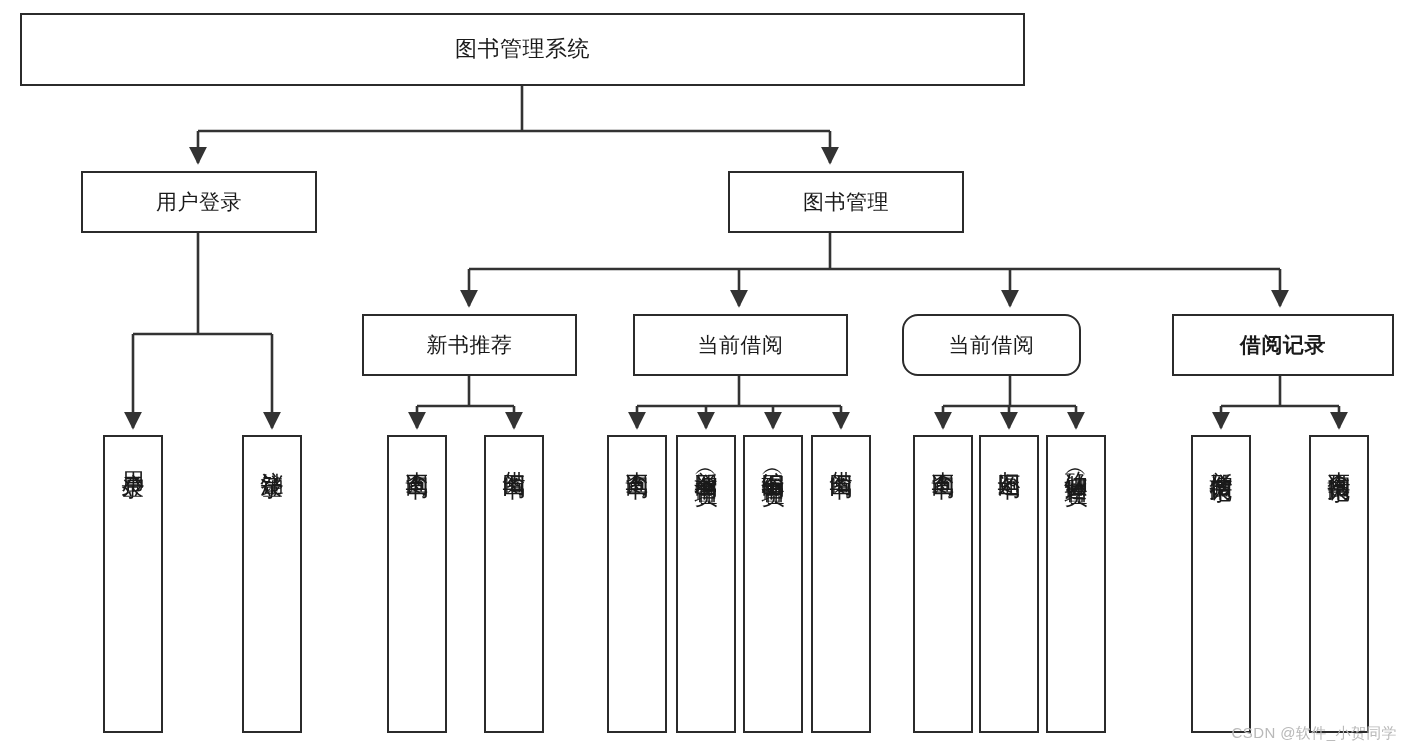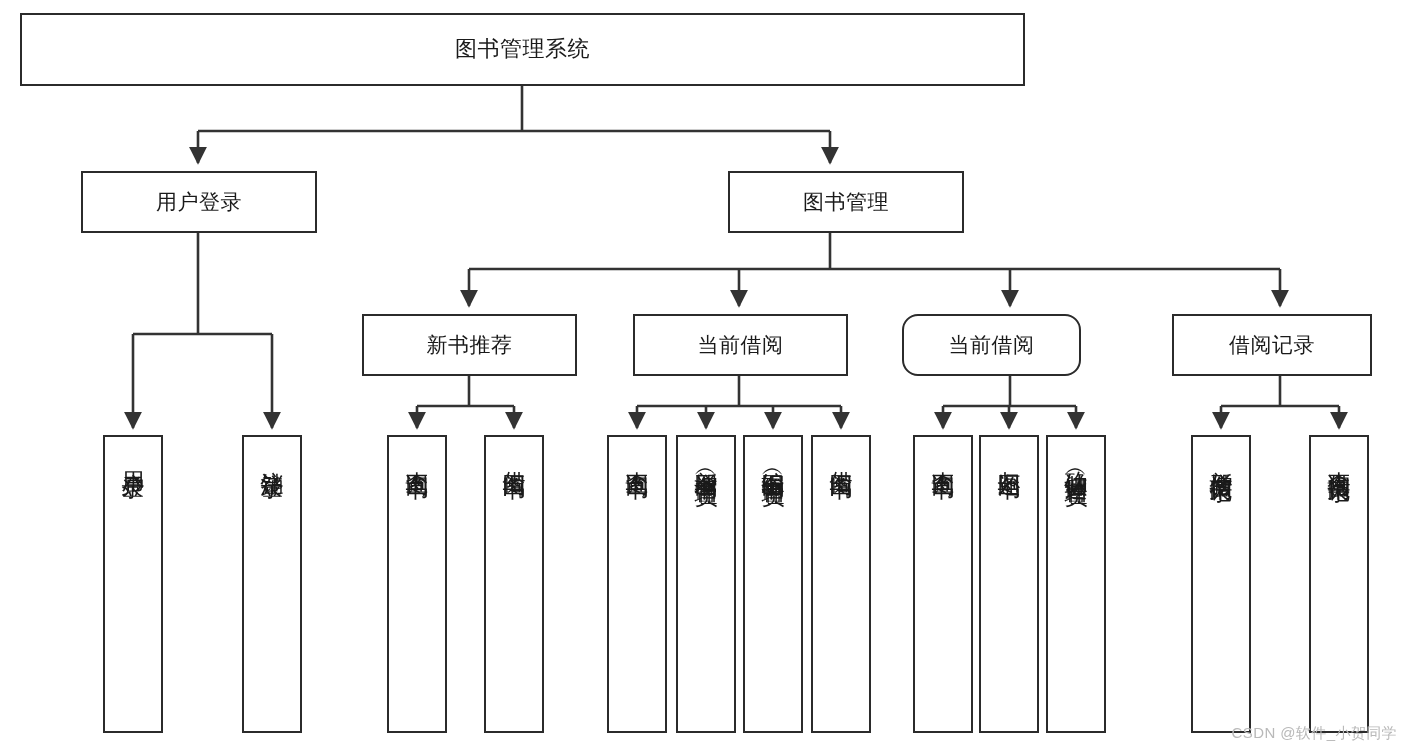--- a/index.html
+++ b/index.html
@@ -148,21 +148,21 @@
   </div>
 
   <div class="node horiz" style="left:633px; top:314px; width:215px; height:62px;">
     <span class="node-label">当前借阅</span>
   </div>
 
   <div class="node horiz" style="left:902px; top:314px; width:179px; height:62px;border-radius:16px;">
     <span class="node-label">当前借阅</span>
   </div>
 
-  <div class="node horiz" style="left:1172px; top:314px; width:200px; height:62px;">
+  <div class="node horiz" style="left:1172px; top:314px; width:222px; height:62px;font-weight:bold;">
     <span class="node-label">借阅记录</span>
   </div>
 
   <div class="node vert" style="left:103px; top:435px; width:60px; height:298px;">
     <span class="node-label">用户登录</span>
   </div>
 
   <div class="node vert" style="left:242px; top:435px; width:60px; height:298px;">
     <span class="node-label">注销登录</span>
   </div>

